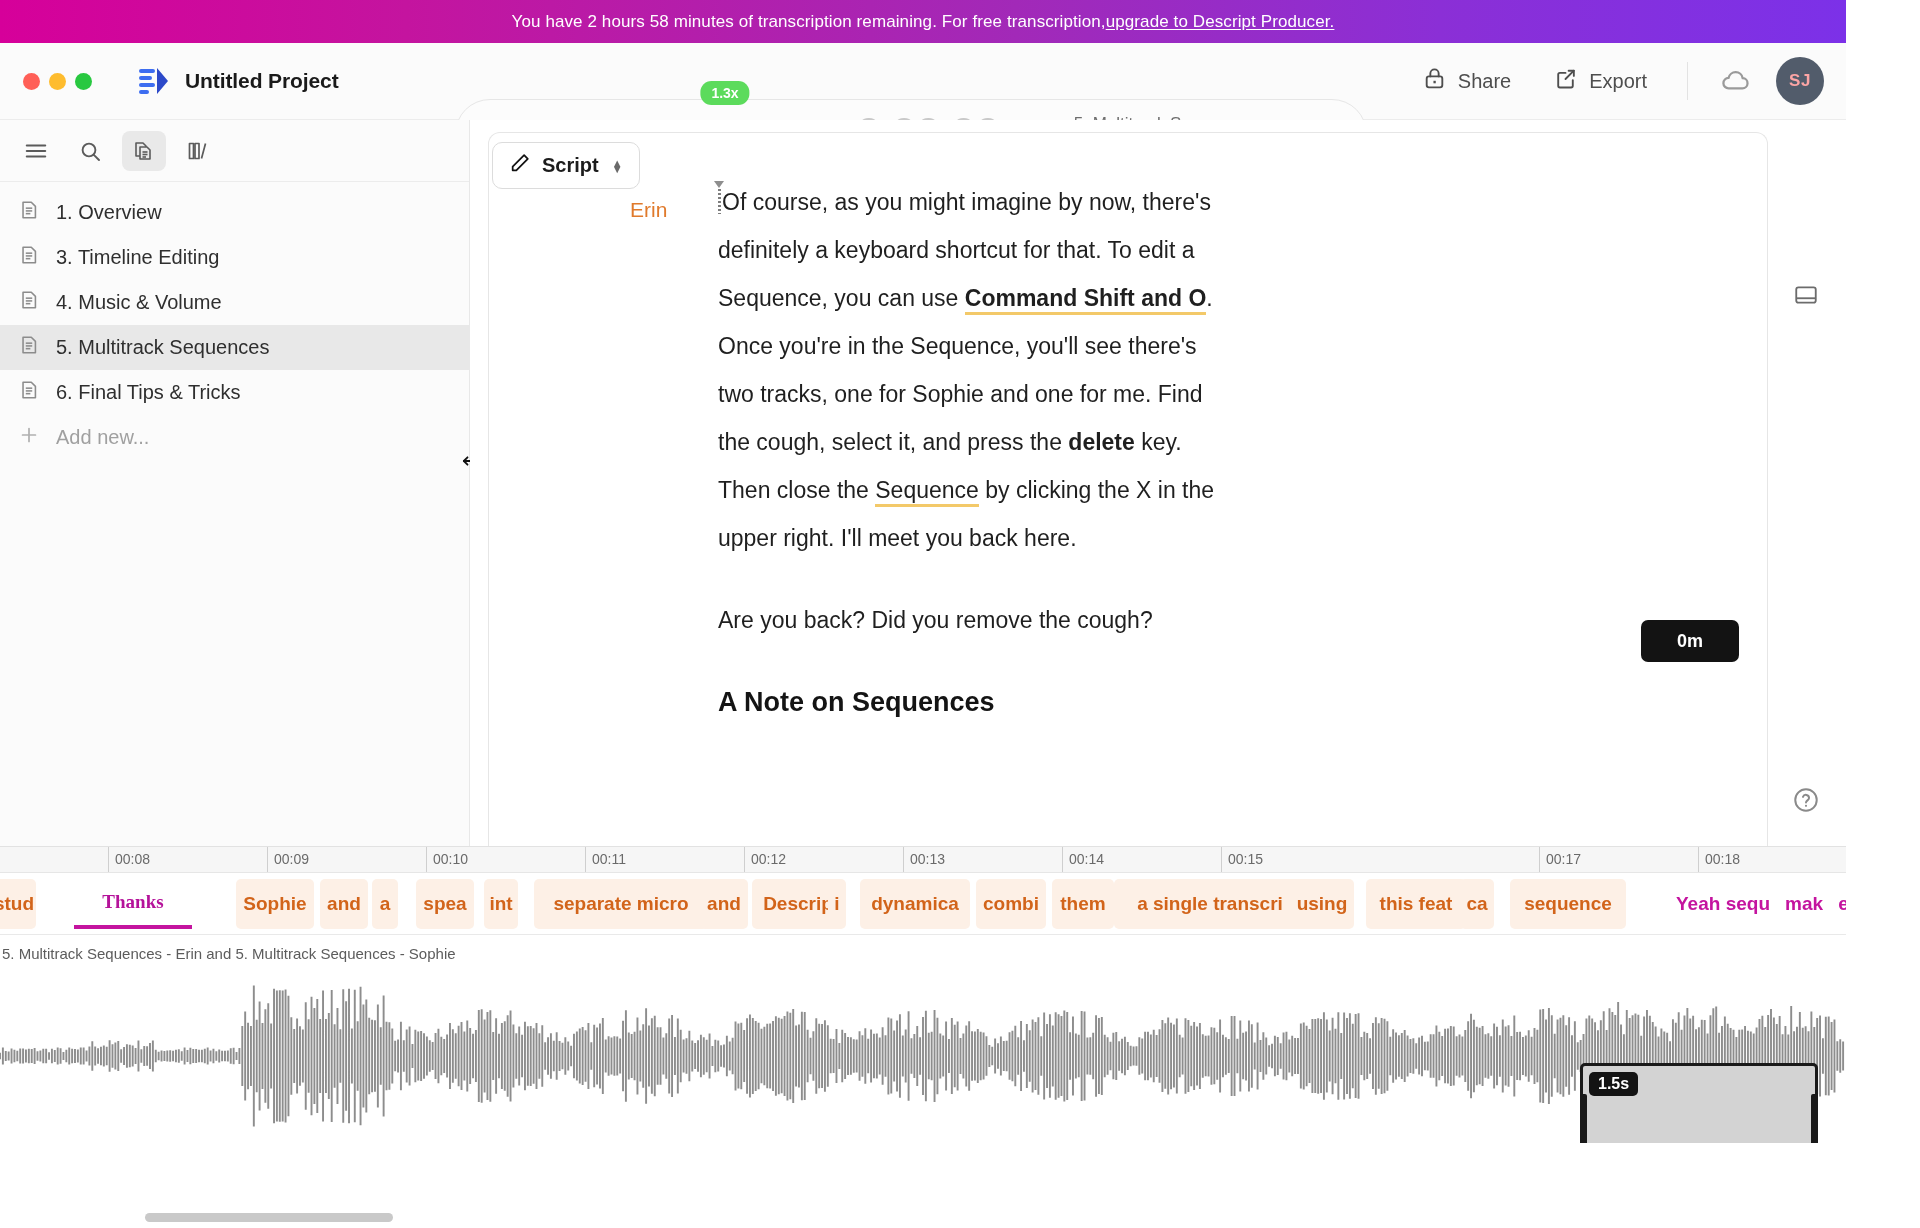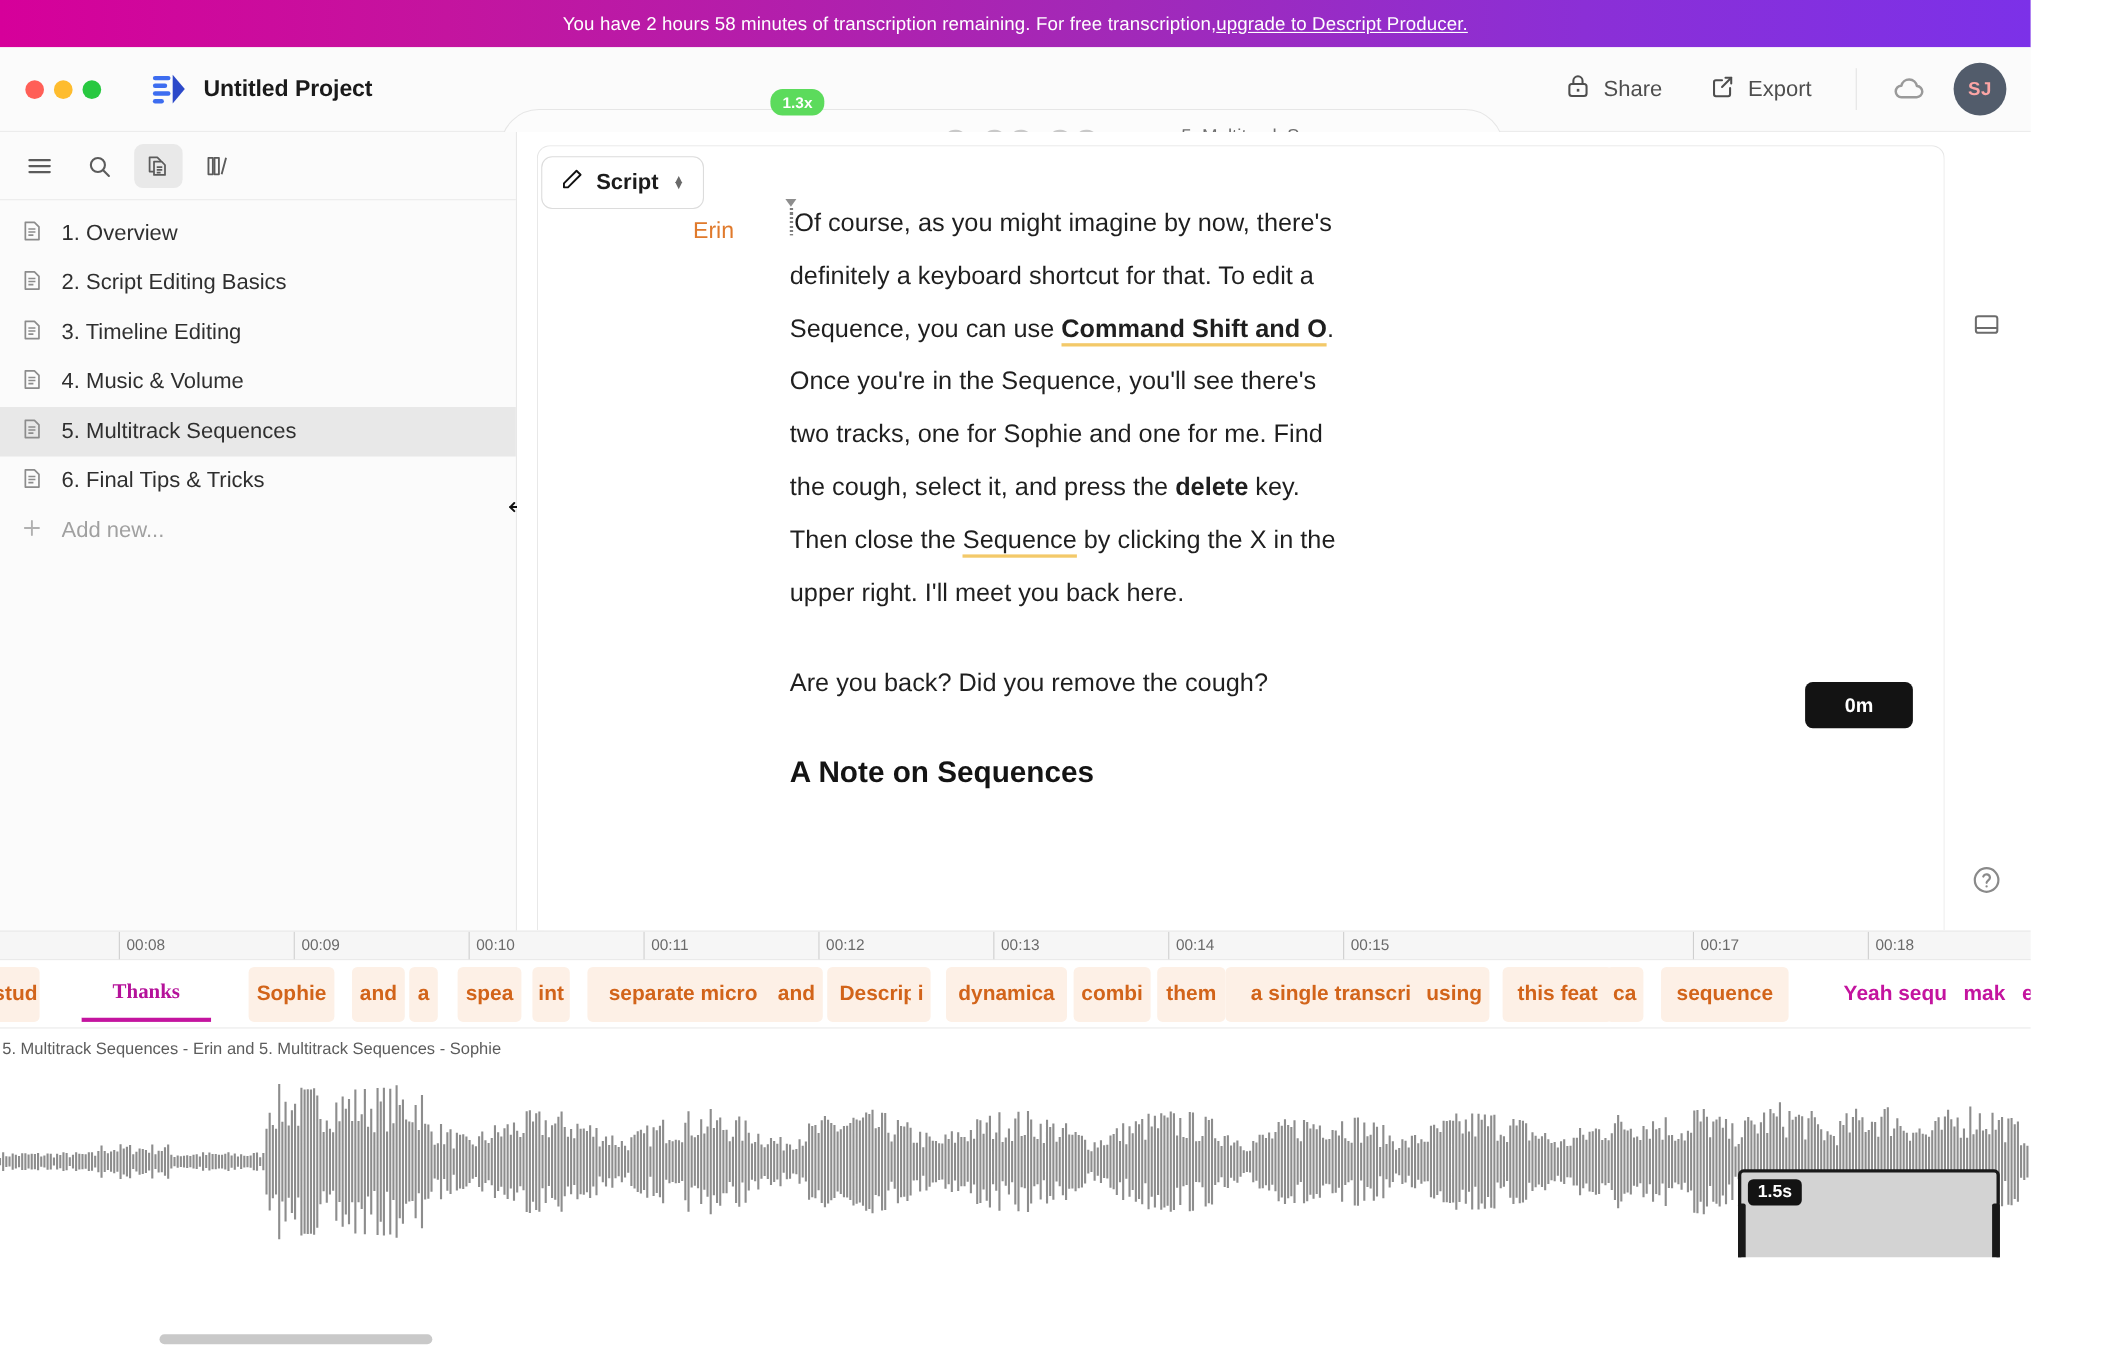--- a/index.html
+++ b/index.html
@@ -385,31 +385,20 @@
         <div class="side-item">
           <span>
             <svg width="22" height="22" viewBox="0 0 24 24" fill="none" stroke="#8c8c8c" stroke-width="1.7" stroke-linejoin="round">
               <path d="M5.5 3.5 h9 l4.5 4.5 v12.5 h-13.5 z"></path>
                 <path d="M8.5 10 h7"></path>
                 <path d="M8.5 13 h7"></path>
                 <path d="M8.5 16 h5"></path>
             </svg>
           </span>
           <span class="lbl">1. Overview</span>
-        </div>
-        <div class="side-item">
-          <span>
-            <svg width="22" height="22" viewBox="0 0 24 24" fill="none" stroke="#8c8c8c" stroke-width="1.7" stroke-linejoin="round">
-              <path d="M5.5 3.5 h9 l4.5 4.5 v12.5 h-13.5 z"></path>
-                <path d="M8.5 10 h7"></path>
-                <path d="M8.5 13 h7"></path>
-                <path d="M8.5 16 h5"></path>
-            </svg>
-          </span>
-          <span class="lbl">2. Script Editing Basics</span>
         </div>
         <div class="side-item">
           <span>
             <svg width="22" height="22" viewBox="0 0 24 24" fill="none" stroke="#8c8c8c" stroke-width="1.7" stroke-linejoin="round">
               <path d="M5.5 3.5 h9 l4.5 4.5 v12.5 h-13.5 z"></path>
                 <path d="M8.5 10 h7"></path>
                 <path d="M8.5 13 h7"></path>
                 <path d="M8.5 16 h5"></path>
             </svg>
           </span>
@@ -524,21 +513,21 @@
         <div class="tick" style="left: 1062px;">00:14</div>
         <div class="tick" style="left: 1221px;">00:15</div>
         <div class="tick" style="left: 1380px; margin-top: 36px;">00:16</div>
         <div class="tick" style="left: 1539px;">00:17</div>
         <div class="tick" style="left: 1698px;">00:18</div>
         <div class="tick" style="left: 1857px;">00:19</div>
       </div>
     <div class="wordstrip" id="wordstrip">
         <div class="wchip orange" style="left: -8px; width: 44px;">stud</div>
         <div class="wchip sel" style="left: 74px; width: 118px; font-family: Liberation Serif, serif;">Thanks</div>
-        <div class="wchip orange" style="left: 226px; width: 78px;">Sophie</div>
+        <div class="wchip orange" style="left: 236px; width: 78px;">Sophie</div>
         <div class="wchip orange" style="left: 320px; width: 48px;">and</div>
         <div class="wchip orange" style="left: 372px; width: 26px;">a</div>
         <div class="wchip orange" style="left: 416px; width: 58px;">spea</div>
         <div class="wchip orange" style="left: 484px; width: 34px;">int</div>
         <div class="wchip orange" style="left: 534px; width: 174px;">separate micro</div>
         <div class="wchip orange" style="left: 700px; width: 48px;">and</div>
         <div class="wchip orange" style="left: 752px; width: 92px;">Descrip</div>
         <div class="wchip orange" style="left: 828px; width: 18px;">i</div>
         <div class="wchip orange" style="left: 860px; width: 110px;">dynamica</div>
         <div class="wchip orange" style="left: 976px; width: 70px;">combi</div>

